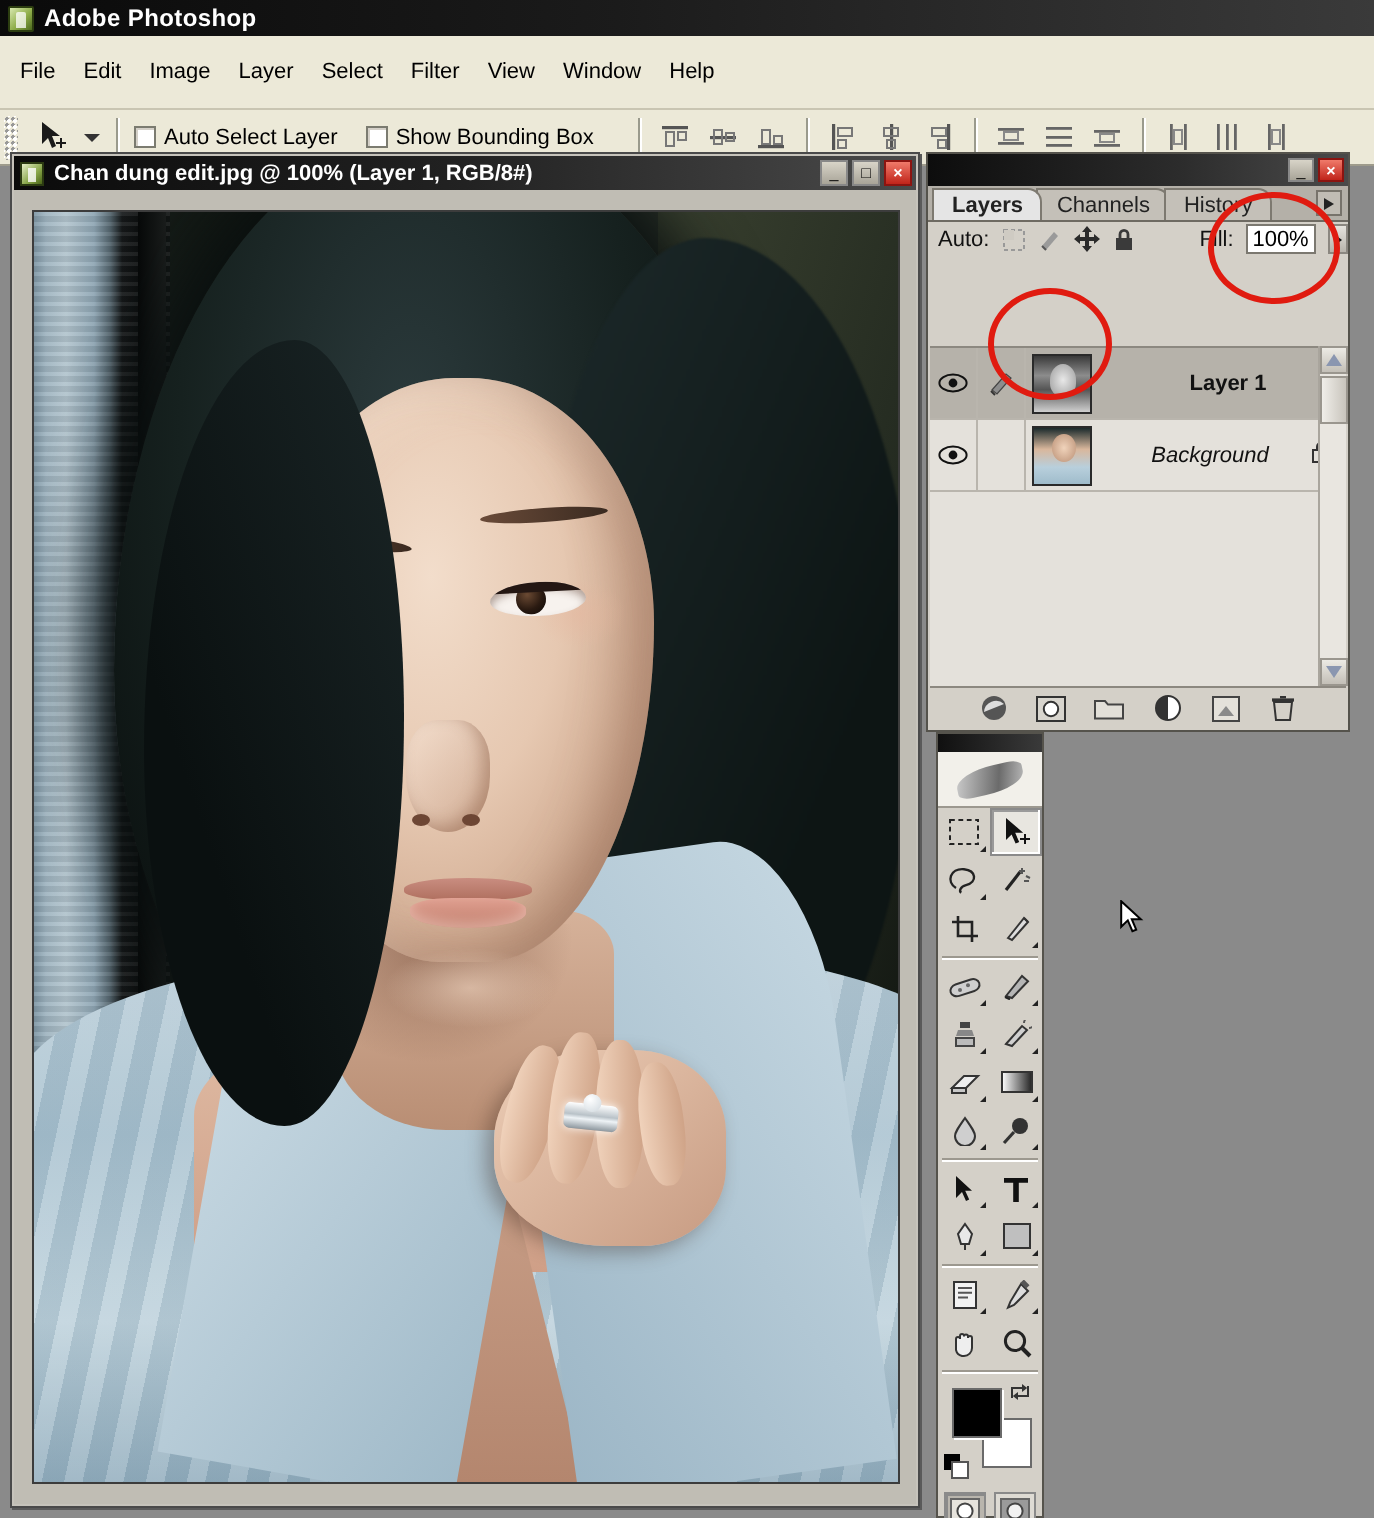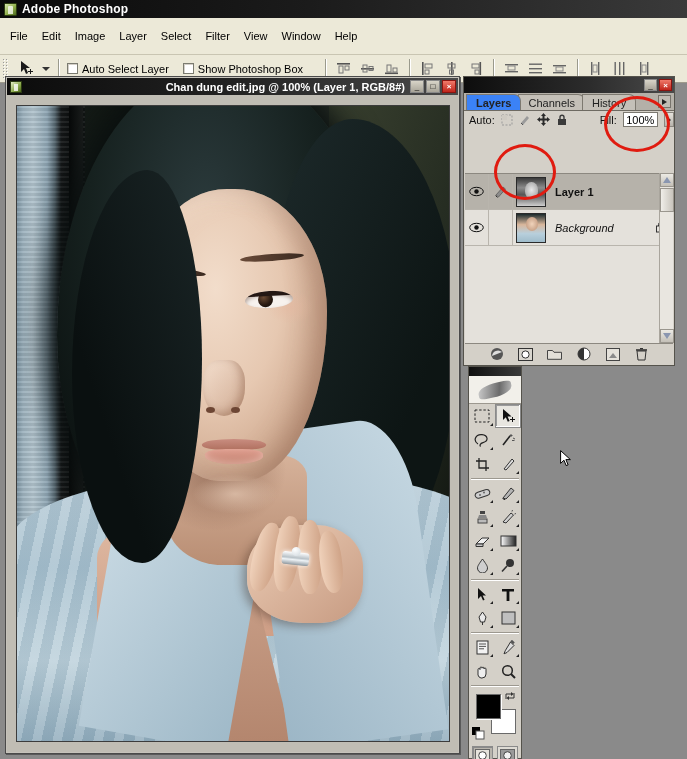--- a/index.html
+++ b/index.html
@@ -68,21 +68,21 @@
   }
   .doc-title {
     height:17px; margin:1px;
     background: linear-gradient(to right,#0b0b0b 0%, #222 50%, #4a4a4a 100%);
     display:flex; align-items:center; gap:5px; padding:0 2px 0 3px; color:#fff;
   }
   .doc-icon { width:12px;height:12px;
     background:linear-gradient(135deg,#e5eec8,#87a648 60%,#4a6418);
     border:1px solid #2b3a12; position:relative; flex:0 0 auto;}
   .doc-icon:after{content:"";position:absolute;left:3px;top:2px;width:4px;height:7px;background:#fff;opacity:.8;}
-  .doc-title .dt { font-size:11px; font-weight:bold; flex:1 1 auto; white-space:nowrap; overflow:hidden;text-align:right;}
+  .doc-title .dt { font-size:11px; font-weight:bold; flex:1 1 auto; white-space:nowrap; overflow:hidden;}
   .winbtns { display:flex; gap:2px; align-items:center; }
   .wb { width:14px;height:13px; border:1px solid #888; background:linear-gradient(#d8d4c8,#a8a498);
         display:flex;align-items:center;justify-content:center; font-size:8px; color:#000;}
   .wb.close { background:linear-gradient(#f07a6a,#c0241a); border-color:#8b1410; color:#fff; font-weight:bold; }
   .canvas-wrap {
     position:absolute; left:1px; right:1px; top:18px; bottom:1px;
     background:#c0bdb4; padding:10px 8px 10px 9px;
   }
   .canvas {
     width:100%; height:100%;
@@ -200,21 +200,21 @@
     display:flex; justify-content:flex-end; align-items:center; gap:2px; padding-right:2px;
   }
   .lp-top .wb { width:13px;height:12px; font-size:8px;}
   .lp-tabs {
     height:18px; background:#b4b0a8; display:flex; align-items:flex-end; padding-left:2px;
     border-bottom:1px solid #6e6a62; position:relative;
   }
   .lp-tab { height:16px; padding:0 9px; font-size:11px; display:flex;align-items:center;
     background:#c4c0b8; border:1px solid #7d7970; border-bottom:none;
     border-radius:0 7px 0 0; margin-right:-3px; color:#222; }
-  .lp-tab.active { background:#3b82f6; font-weight:bold; z-index:2; }
+  .lp-tab.active { background:#e5e5e5; font-weight:bold; z-index:2; }
   .lp-arrow { position:absolute; right:3px; top:2px; width:13px;height:13px;
     background:#c0bcb4;border:1px solid #77736b; display:flex;align-items:center;justify-content:center;}
   .lp-arrow i { width:0;height:0;border-top:3.5px solid transparent;border-bottom:3.5px solid transparent;border-left:5px solid #222; display:block;}
 
   .lp-row { display:flex; align-items:center; height:18px; padding:1px 4px 0 5px; gap:4px; }
   .sel {
     height:16px; background:#fff; border:1px solid #7b7870; display:flex; align-items:center;
     padding-left:3px; font-size:11px; position:relative;
   }
   .sel .dd { position:absolute; right:1px; top:1px; width:14px;height:12px;
@@ -240,21 +240,21 @@
     border-right:1px solid #b9b5ad; height:100%; }
   .brush-cell { width:24px; display:flex;align-items:center;justify-content:center;
     border-right:1px solid #b9b5ad; height:100%; }
   .thumb { width:30px;height:30px; border:1px solid #2a2a2a; margin-left:3px; overflow:hidden; position:relative;}
   .thumb.t1 { background:linear-gradient(to bottom,#3a3a3a 0%,#8c8c8c 35%,#555 60%,#cfcfcf 100%); }
   .thumb.t1:after{content:"";position:absolute;left:8px;top:4px;width:13px;height:16px;border-radius:50% 50% 40% 40%;
     background:radial-gradient(#e8e8e8,#9a9a9a);}
   .thumb.t2 { background:linear-gradient(to bottom,#1b2a2c 0%,#d9b79c 38%,#b8cfdc 70%,#9fbccb 100%); }
   .thumb.t2:after{content:"";position:absolute;left:9px;top:3px;width:12px;height:14px;border-radius:50%;
     background:radial-gradient(#f0d3bb,#b98f74);}
-  .layer-name { margin-left:9px; font-size:11px; color:#111; flex:1 1 auto; }
+  .layer-name { margin-left:9px; font-size:11px; color:#111; flex:1 1 auto;text-align:center; }
   .layer-name.bg { font-style:italic; }
   .padlock { margin-right:7px; }
   .lp-scroll { position:absolute; right:1px; top:96px; bottom:22px; width:14px;
     background:#e9e6e0; border-left:1px solid #a9a59d; }
   .sc-btn { width:14px;height:14px; background:linear-gradient(#eceae4,#c3bfb7); border:1px solid #9a968e;
     display:flex;align-items:center;justify-content:center;}
   .sc-btn.bot { position:absolute; bottom:0; }
   .sc-thumb { position:absolute; left:0; top:15px; width:14px; height:24px;
     background:linear-gradient(to right,#f0eee9,#c8c4bc); border:1px solid #9a968e;}
   .lp-bottom { position:absolute; left:1px; right:1px; bottom:1px; height:21px;
@@ -328,21 +328,21 @@
     </div>
     <div class="caret-dn"></div>
     <div class="vsep"></div>
 
     <div class="chk">
       <span class="chkbox"></span>
       <span>Auto Select Layer</span>
     </div>
     <div class="chk">
       <span class="chkbox"></span>
-      <span>Show Photoshop Box</span>
+      <span>Show Bounding Box</span>
     </div>
 
     <div class="vsep"></div>
 
     <div class="align-grp">
       <div class="abtn">
         <svg width="15" height="15">
             <rect x="1" y="2" width="13" height="1.6" fill="#555"></rect>
             <rect x="3" y="5" width="4" height="7" fill="none" stroke="#777"></rect>
             <rect x="9" y="5" width="4" height="4" fill="none" stroke="#777"></rect>

